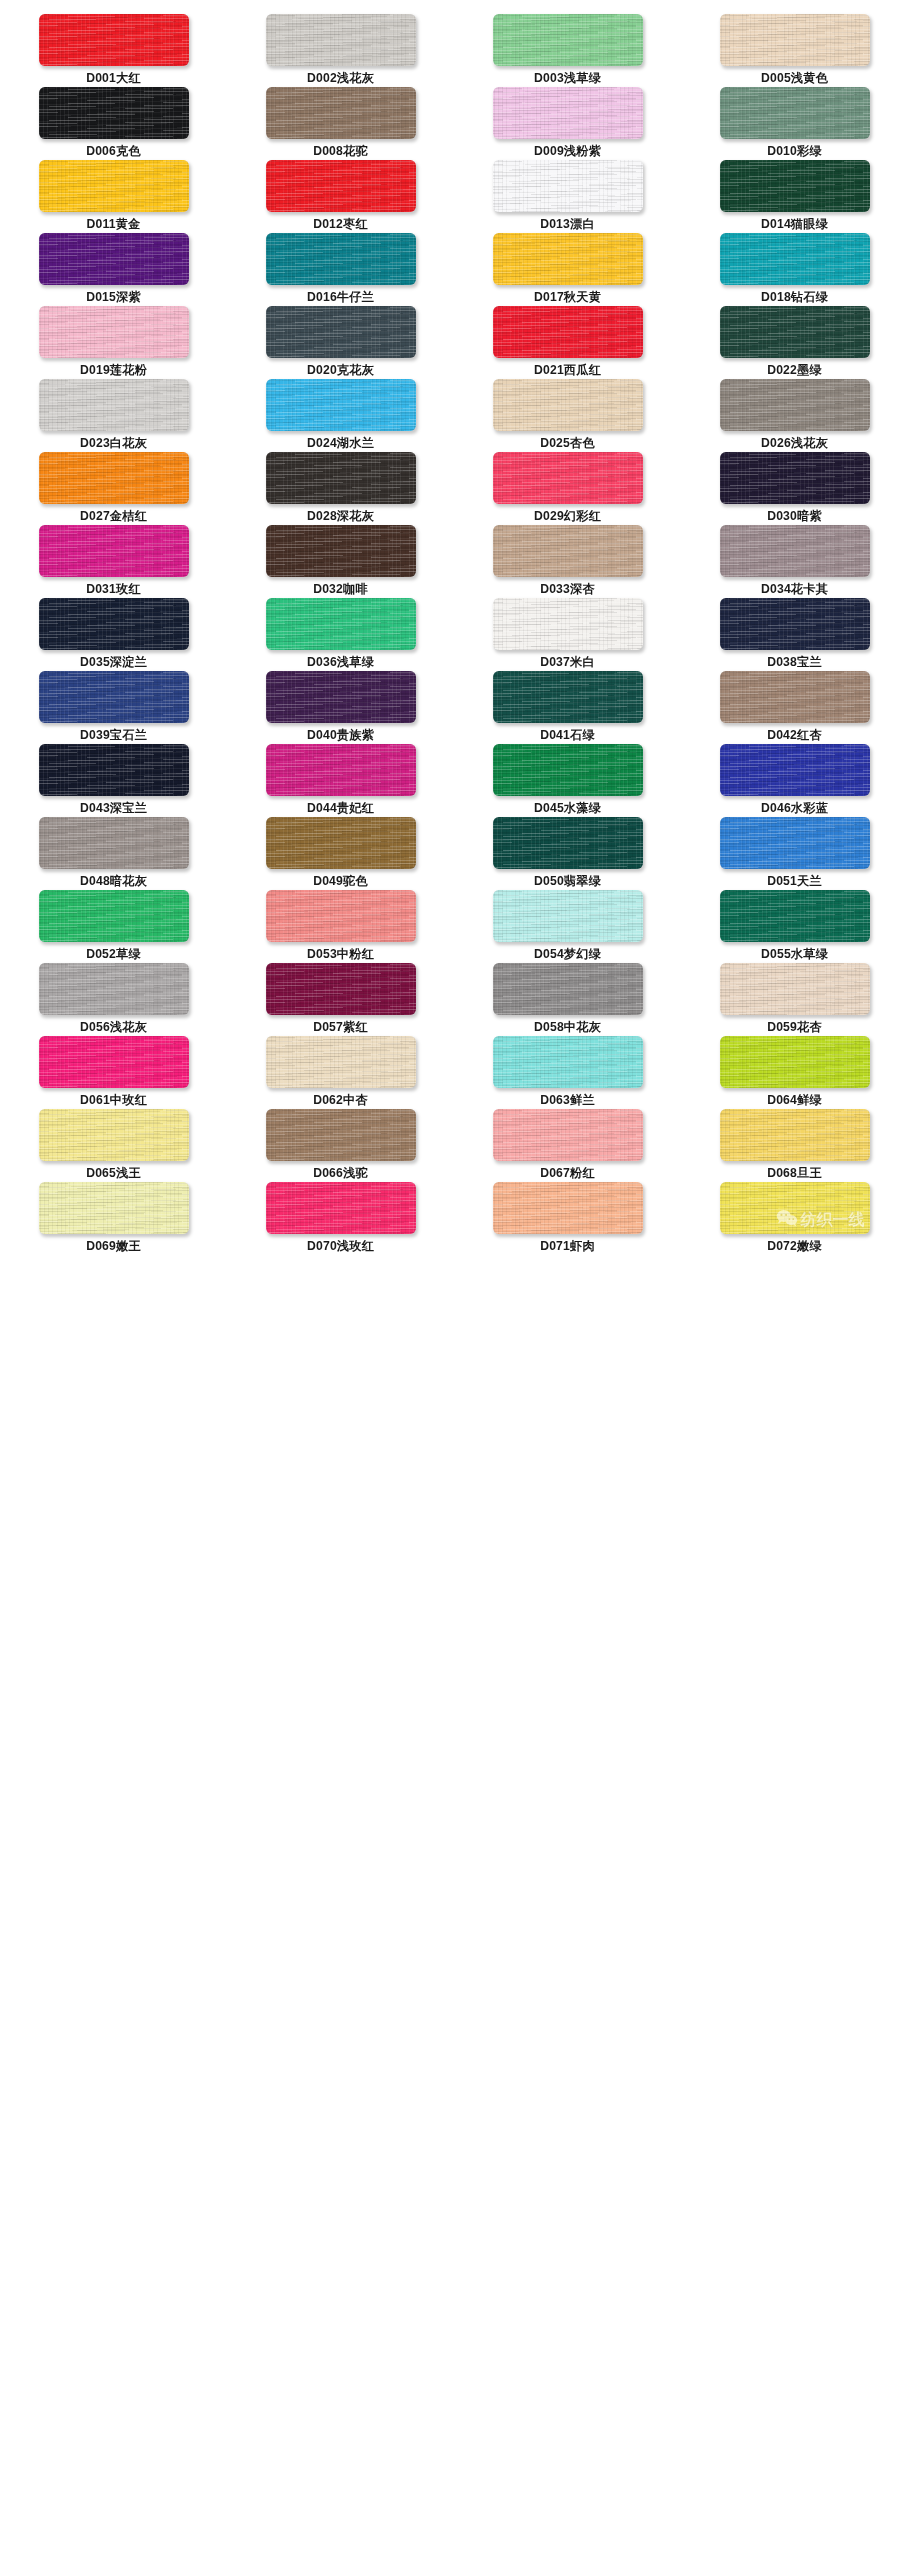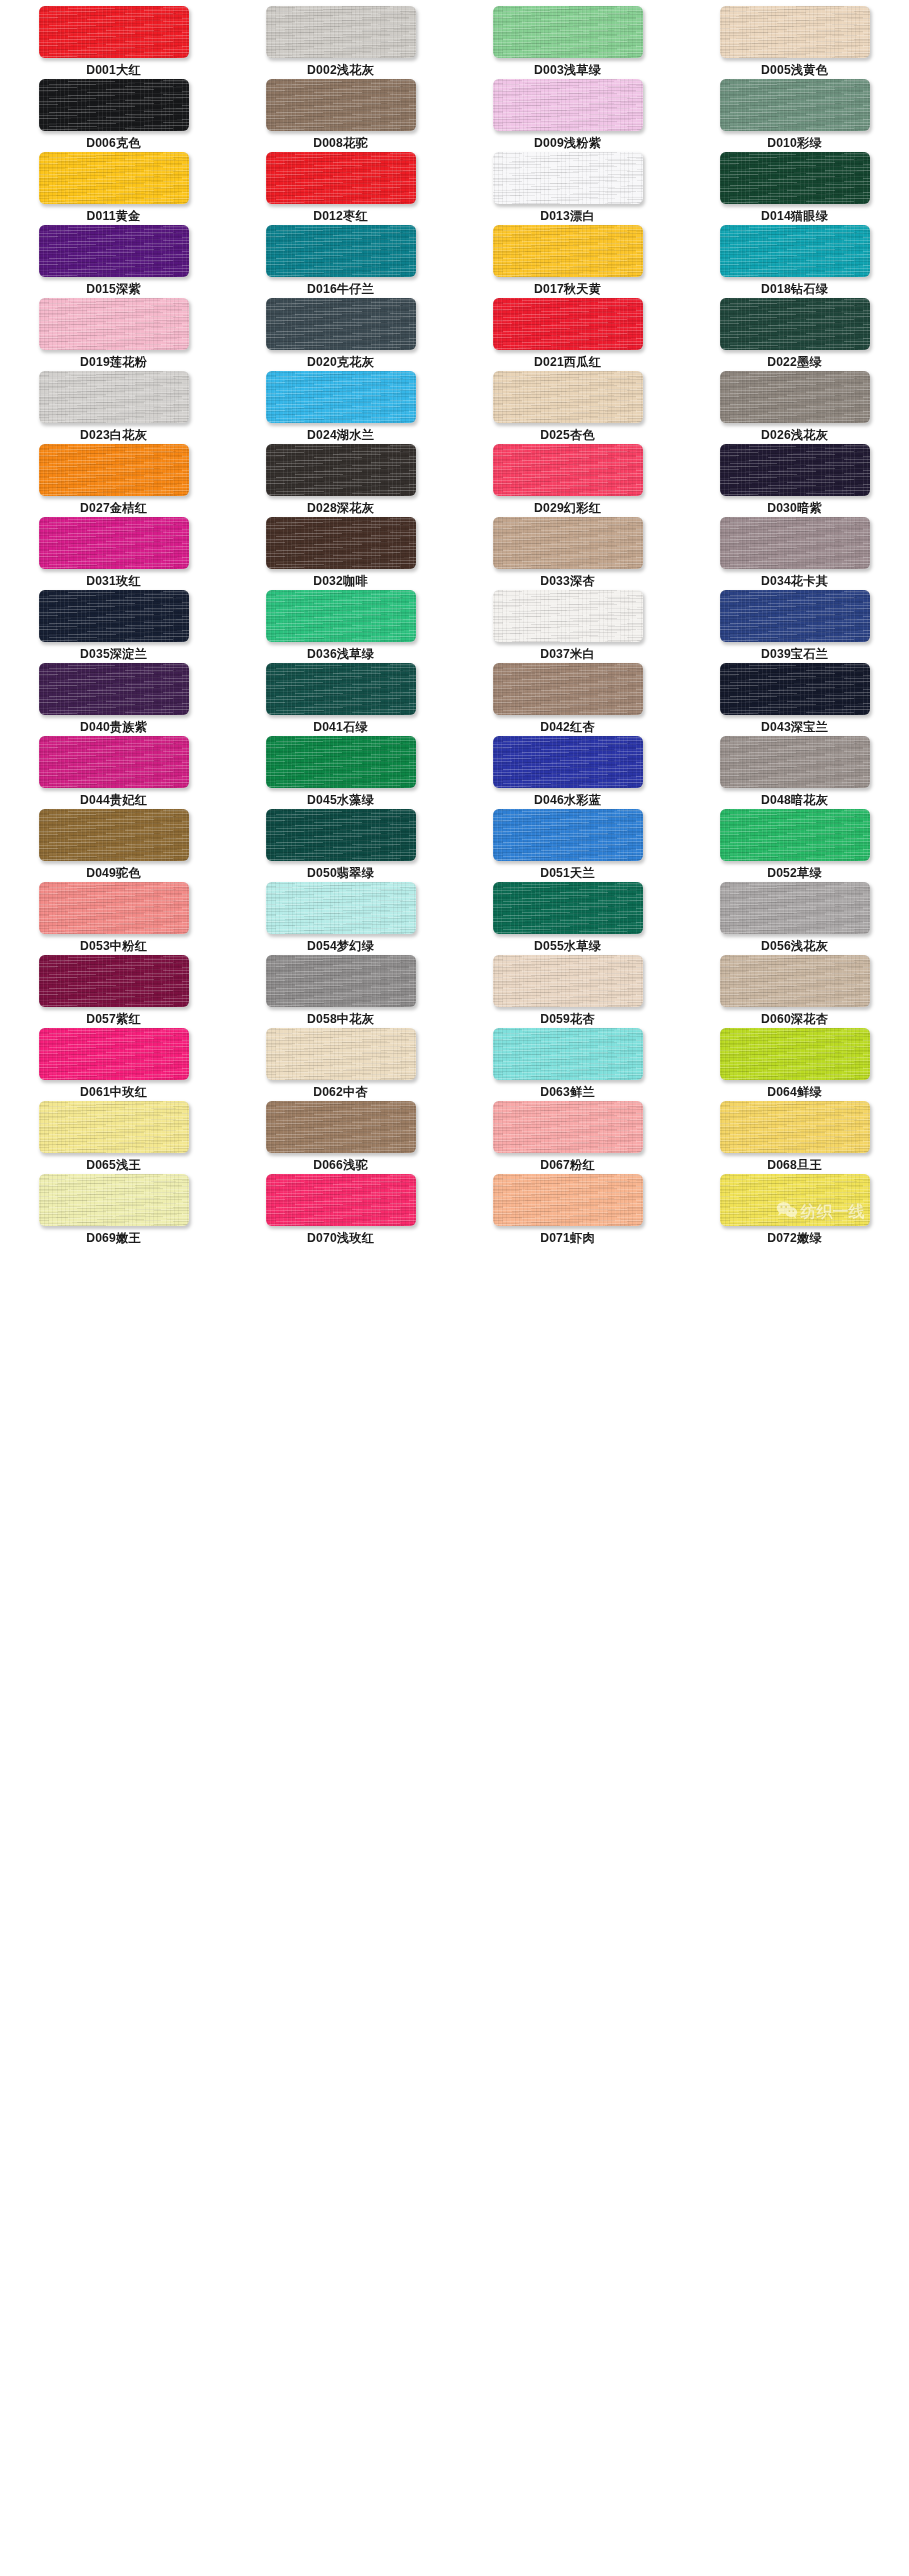--- a/index.html
+++ b/index.html
@@ -13,21 +13,21 @@
     width: 909px;
     font-family: "Liberation Sans", "DejaVu Sans", sans-serif;
     -webkit-font-smoothing: antialiased;
   }
 
   #swatch-grid {
     width: 909px;
     display: grid;
     grid-template-columns: repeat(4, 227px);
     grid-auto-rows: 73px;
-    padding-top: 6px;
+    padding-top: 14px;
   }
 
   .swatch-cell {
     position: relative;
     display: flex;
     flex-direction: column;
     align-items: center;
     justify-content: flex-start;
   }
 
@@ -256,20 +256,24 @@
     </div>
     <div class="swatch-cell">
       <div class="swatch-chip" style="background-color: rgb(43, 193, 126);"></div>
       <div class="swatch-label">D036浅草绿</div>
     </div>
     <div class="swatch-cell">
       <div class="swatch-chip" style="background-color: rgb(243, 241, 238);"></div>
       <div class="swatch-label">D037米白</div>
     </div>
     <div class="swatch-cell">
+      <div class="swatch-chip" style="background-color: rgb(29, 37, 64);"></div>
+      <div class="swatch-label">D038宝兰</div>
+    </div>
+    <div class="swatch-cell">
       <div class="swatch-chip" style="background-color: rgb(42, 65, 131);"></div>
       <div class="swatch-label">D039宝石兰</div>
     </div>
     <div class="swatch-cell">
       <div class="swatch-chip" style="background-color: rgb(63, 31, 79);"></div>
       <div class="swatch-label">D040贵族紫</div>
     </div>
     <div class="swatch-cell">
       <div class="swatch-chip" style="background-color: rgb(19, 79, 72);"></div>
       <div class="swatch-label">D041石绿</div>
@@ -334,24 +338,20 @@
       <div class="swatch-chip" style="background-color: rgb(124, 16, 64);"></div>
       <div class="swatch-label">D057紫红</div>
     </div>
     <div class="swatch-cell">
       <div class="swatch-chip" style="background-color: rgb(141, 139, 139);"></div>
       <div class="swatch-label">D058中花灰</div>
     </div>
     <div class="swatch-cell">
       <div class="swatch-chip" style="background-color: rgb(233, 214, 195);"></div>
       <div class="swatch-label">D059花杏</div>
-    </div>
-    <div class="swatch-cell">
-      <div class="swatch-chip" style="background-color: rgb(201, 182, 161);"></div>
-      <div class="swatch-label">D060深花杏</div>
     </div>
     <div class="swatch-cell">
       <div class="swatch-chip" style="background-color: rgb(245, 29, 122);"></div>
       <div class="swatch-label">D061中玫红</div>
     </div>
     <div class="swatch-cell">
       <div class="swatch-chip" style="background-color: rgb(236, 220, 192);"></div>
       <div class="swatch-label">D062中杏</div>
     </div>
     <div class="swatch-cell">

